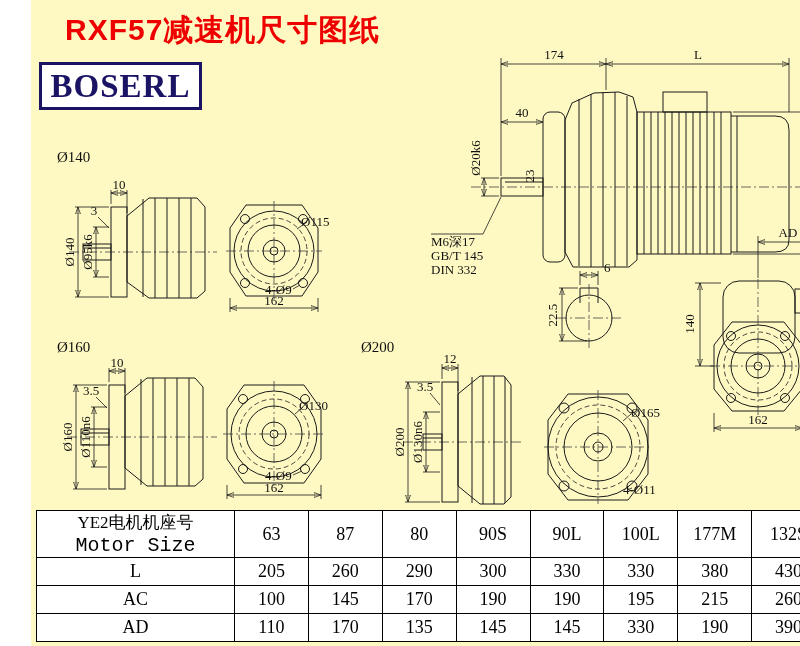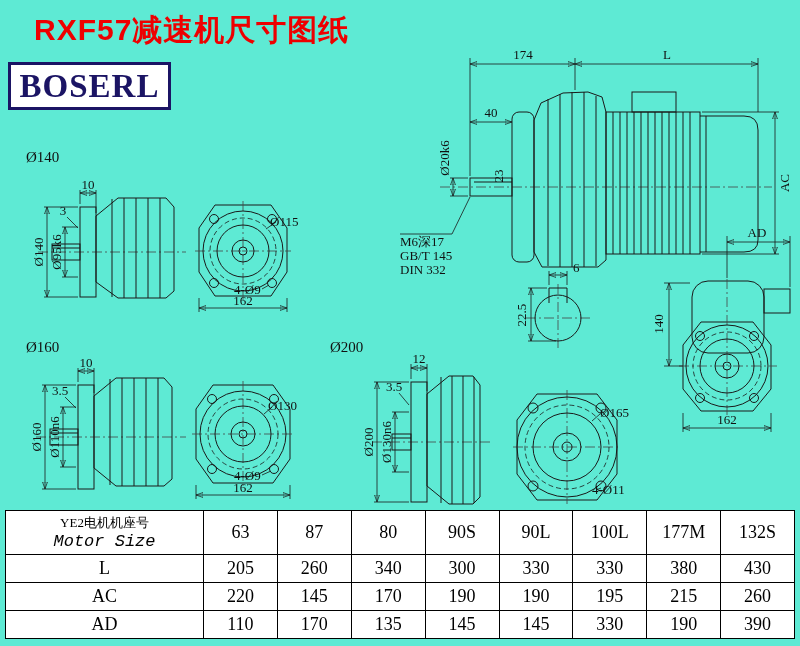--- a/index.html
+++ b/index.html
@@ -1,37 +1,37 @@
 <!DOCTYPE html>
 <html><head>
 <meta charset="utf-8">
 <style>
   * { margin:0; padding:0; box-sizing:border-box; }
   html,body { width:800px; height:646px; }
   body { background:#fff; font-family:"Liberation Serif",serif; position:relative; overflow:hidden; }
-  .page { position:absolute; inset:0; background:#5eead4; }
+  .page { position:absolute; inset:0; background:#fef9c3;margin-left:31px; }
   .title { position:absolute; left:34px; top:10px; font-size:30px; font-weight:bold;
            font-family:"Liberation Sans",sans-serif; letter-spacing:1px; }
   .logo-box { position:absolute; left:8px; top:62px; width:163px; height:48px;
               border:3px solid #1c1060; display:flex; align-items:center; justify-content:center; background:#fff; }
   .logo-text { font-size:33px; font-weight:bold; font-family:"Liberation Serif",serif; letter-spacing:1px; }
   svg.drawing { position:absolute; left:0; top:0; }
   svg line, svg rect, svg circle, svg polygon, svg polyline, svg path { stroke:#1a1a1a; fill:none; stroke-width:1; }
   svg .cl  { stroke-dasharray:10 3 2 3; stroke-width:0.8; stroke:#444; }
   svg .bc  { stroke-dasharray:5 3; stroke-width:0.8; }
   svg .dim { stroke-width:0.8; }
   svg text { font-family:"Liberation Serif",serif; font-size:13px; fill:#111; stroke:none; }
   svg text.big { font-size:15px; }
   .dim-table { position:absolute; left:5px; top:510px; width:790px; border-collapse:collapse;
                table-layout:fixed; text-align:center; font-size:18px; color:#000; background:#fff; }
   .dim-table td { border:1px solid #000; padding:0; height:28px; vertical-align:middle; }
   .dim-table tr.hdr td { height:44px; }
   .dim-table .col0 { width:198px; }
-  .hdr-cn { font-size:13px; }
-  .mono { font-family:"Liberation Mono",monospace; font-size:17px;font-style:italic; }
+  .hdr-cn { font-size:17px; }
+  .mono { font-family:"Liberation Mono",monospace; font-size:20px; }
 </style>
 </head>
 <body>
 
 <div class="page">
 
   <div class="title" style="color: rgb(238, 0, 0);">RXF57减速机尺寸图纸</div>
 
   <div class="logo-box" style="border-color: rgb(27, 20, 100);">
     <span class="logo-text" style="color: rgb(27, 20, 100);">BOSERL</span>
@@ -318,30 +318,30 @@
         <td>90S</td>
         <td>90L</td>
         <td>100L</td>
         <td>177M</td>
         <td>132S</td>
       </tr>
       <tr>
         <td>L</td>
         <td>205</td>
         <td>260</td>
-        <td>340</td>
+        <td>290</td>
         <td>300</td>
         <td>330</td>
         <td>330</td>
         <td>380</td>
         <td>430</td>
       </tr>
       <tr>
         <td>AC</td>
-        <td>220</td>
+        <td>100</td>
         <td>145</td>
         <td>170</td>
         <td>190</td>
         <td>190</td>
         <td>195</td>
         <td>215</td>
         <td>260</td>
       </tr>
       <tr>
         <td>AD</td>

